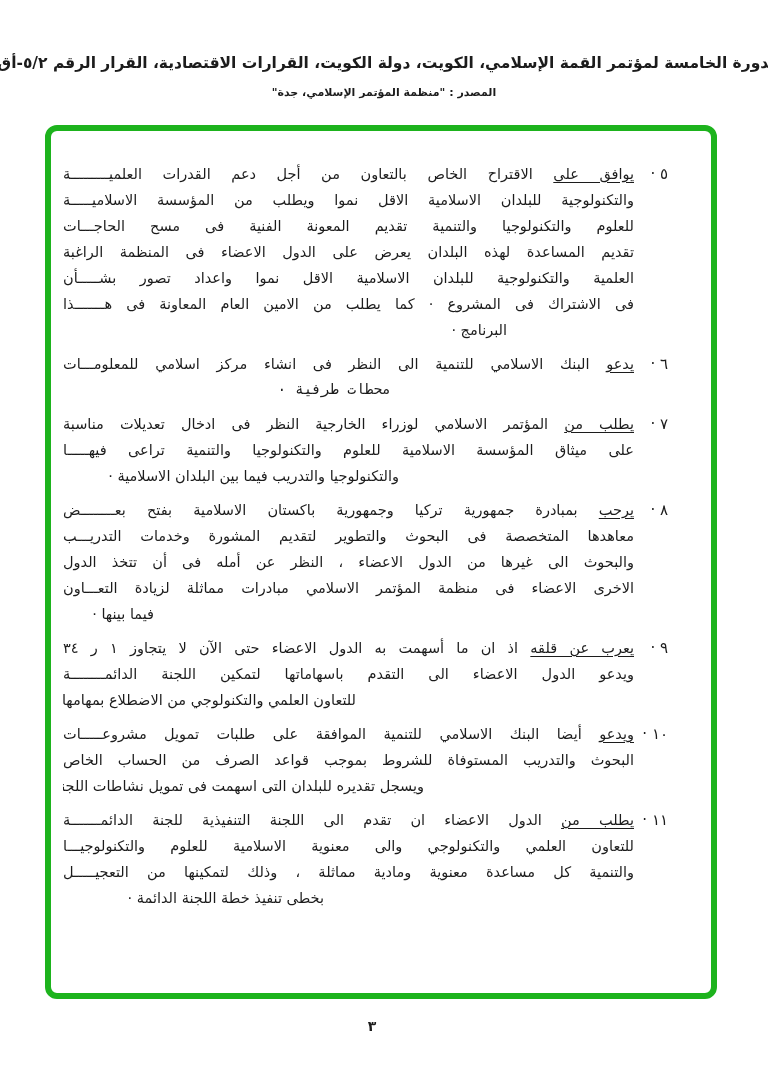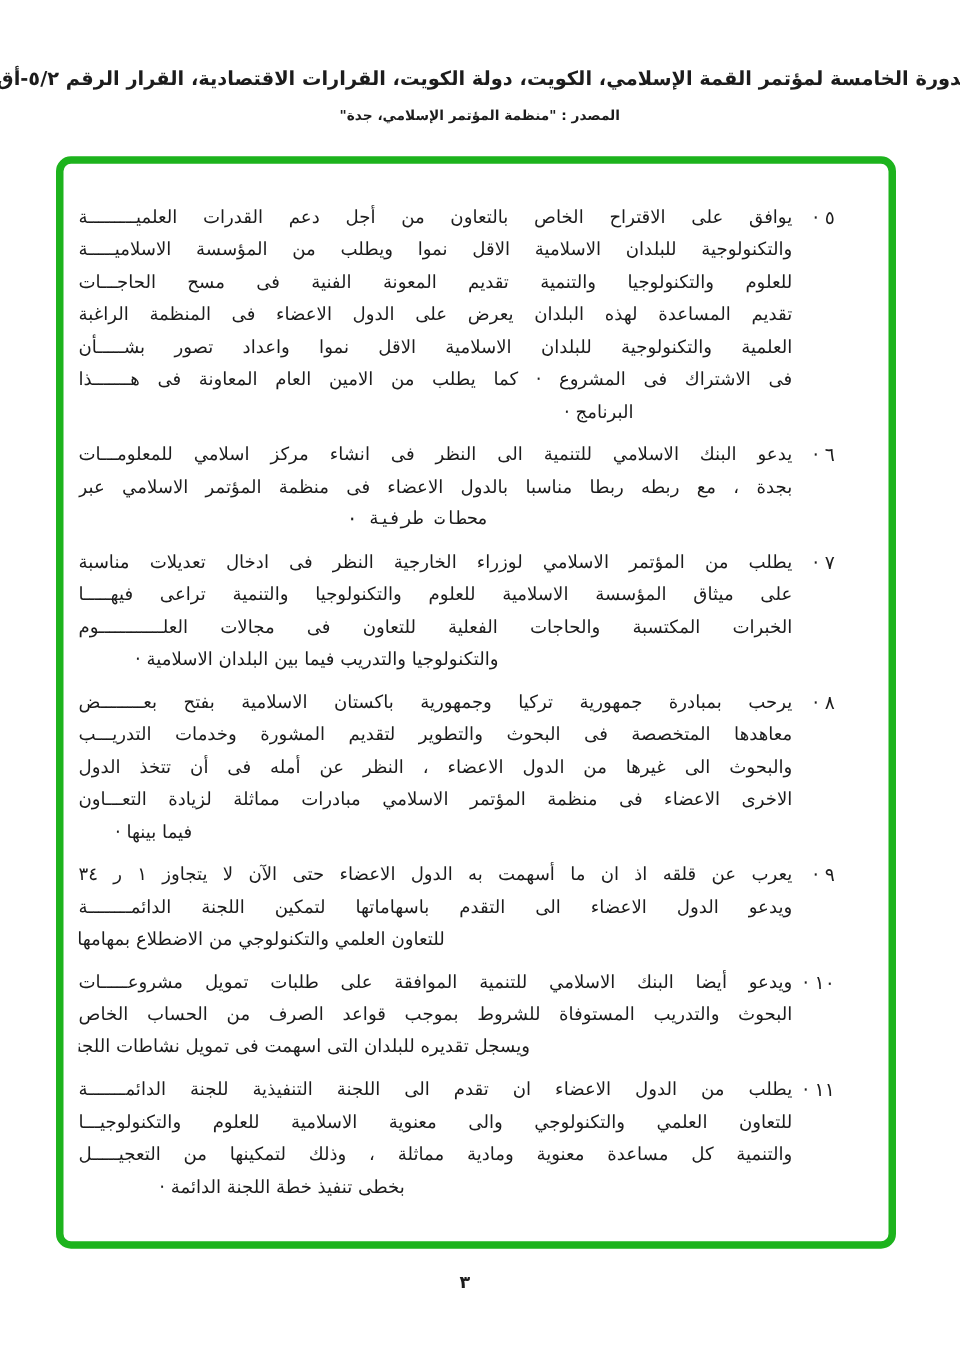--- a/index.html
+++ b/index.html
@@ -63,20 +63,21 @@
   .pline.fill{
     text-align:justify;
     text-align-last:justify;
   }
   .pline.last{
     text-align:right;
     text-align-last:right;
     white-space:nowrap;
   }
   .lead{
+    text-decoration:underline;
     text-underline-offset:3px;
   }
   
   .para:nth-child(1) .pline.last{padding-right:127px;}
   .para:nth-child(2) .pline.last{padding-right:243px;font-family:Liberation Mono, monospace;}
   .para:nth-child(3) .pline.last{padding-right:235px;text-align:right;}
   .para:nth-child(4) .pline.last{padding-right:480px;}
   .para:nth-child(5) .pline.last{padding-right:278px;}
   .para:nth-child(6) .pline.last{padding-right:210px;}
   .para:nth-child(7) .pline.last{padding-right:310px;text-align:center;}
@@ -110,30 +111,28 @@
             <div class="pline fill">تقديم المساعدة لهذه البلدان يعرض على الدول الاعضاء فى المنظمة الراغبة</div>
             <div class="pline fill">العلمية والتكنولوجية للبلدان الاسلامية الاقل نموا واعداد تصور بشـــــأن</div>
             <div class="pline fill">فى الاشتراك فى المشروع · كما يطلب من الامين العام المعاونة فى هـــــــذا</div>
             <div class="pline last">البرنامج ·</div>
           </div>
         </div>
         <div class="para">
           <div class="pnum">٦ ·</div>
           <div class="ptext">
             <div class="pline fill"><span class="lead">يدعو</span> البنك الاسلامي للتنمية الى النظر فى انشاء مركز اسلامي للمعلومـــات</div>
-            <div class="pline fill">بجدة ، مع ربطه ربطا مناسبا بالدول الاعضاء فى منظمة المؤتمر الاسلامي عبر</div>
             <div class="pline last">محطات طرفية ·</div>
           </div>
         </div>
         <div class="para">
           <div class="pnum">٧ ·</div>
           <div class="ptext">
             <div class="pline fill"><span class="lead">يطلب من</span> المؤتمر الاسلامي لوزراء الخارجية النظر فى ادخال تعديلات مناسبة</div>
             <div class="pline fill">على ميثاق المؤسسة الاسلامية للعلوم والتكنولوجيا والتنمية تراعى فيهـــــا</div>
-            <div class="pline fill">الخبرات المكتسبة والحاجات الفعلية للتعاون فى مجالات العلــــــــــــوم</div>
             <div class="pline last">والتكنولوجيا والتدريب فيما بين البلدان الاسلامية ·</div>
           </div>
         </div>
         <div class="para">
           <div class="pnum">٨ ·</div>
           <div class="ptext">
             <div class="pline fill"><span class="lead">يرحب</span> بمبادرة جمهورية تركيا وجمهورية باكستان الاسلامية بفتح بعــــــــض</div>
             <div class="pline fill">معاهدها المتخصصة فى البحوث والتطوير لتقديم المشورة وخدمات التدريـــب</div>
             <div class="pline fill">والبحوث الى غيرها من الدول الاعضاء ، النظر عن أمله فى أن تتخذ الدول</div>
             <div class="pline fill">الاخرى الاعضاء فى منظمة المؤتمر الاسلامي مبادرات مماثلة لزيادة التعـــاون</div>

